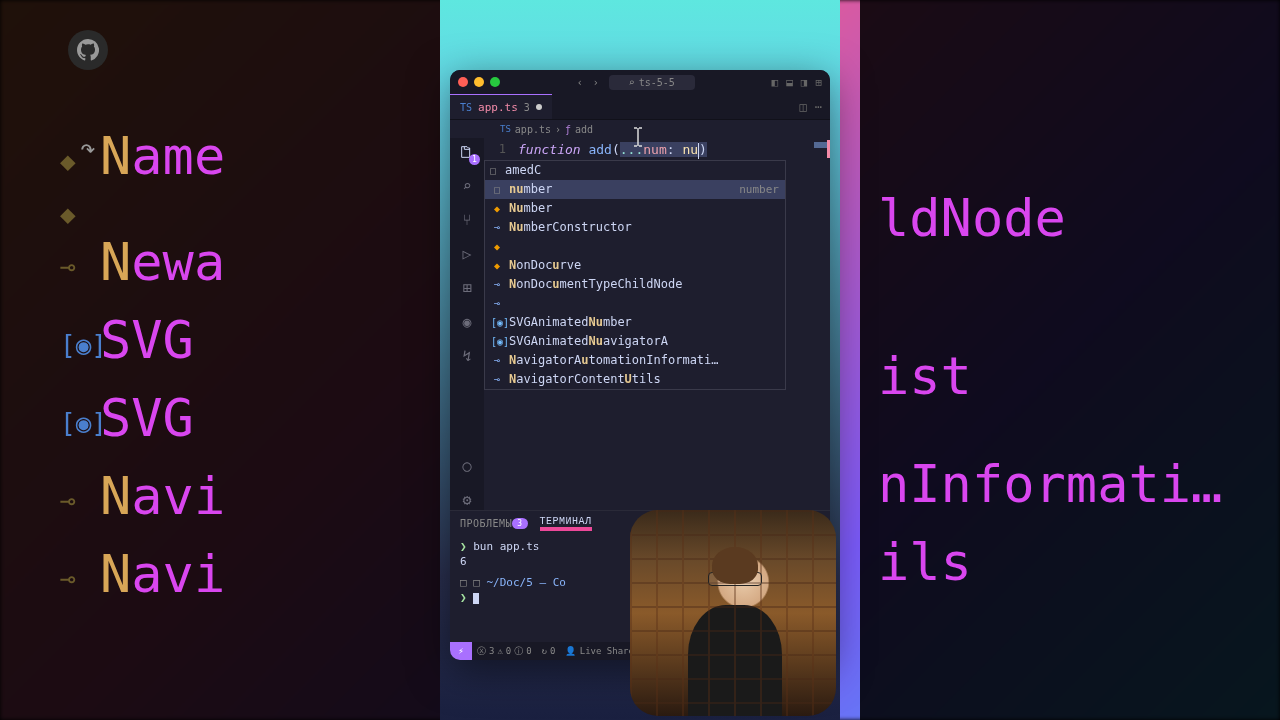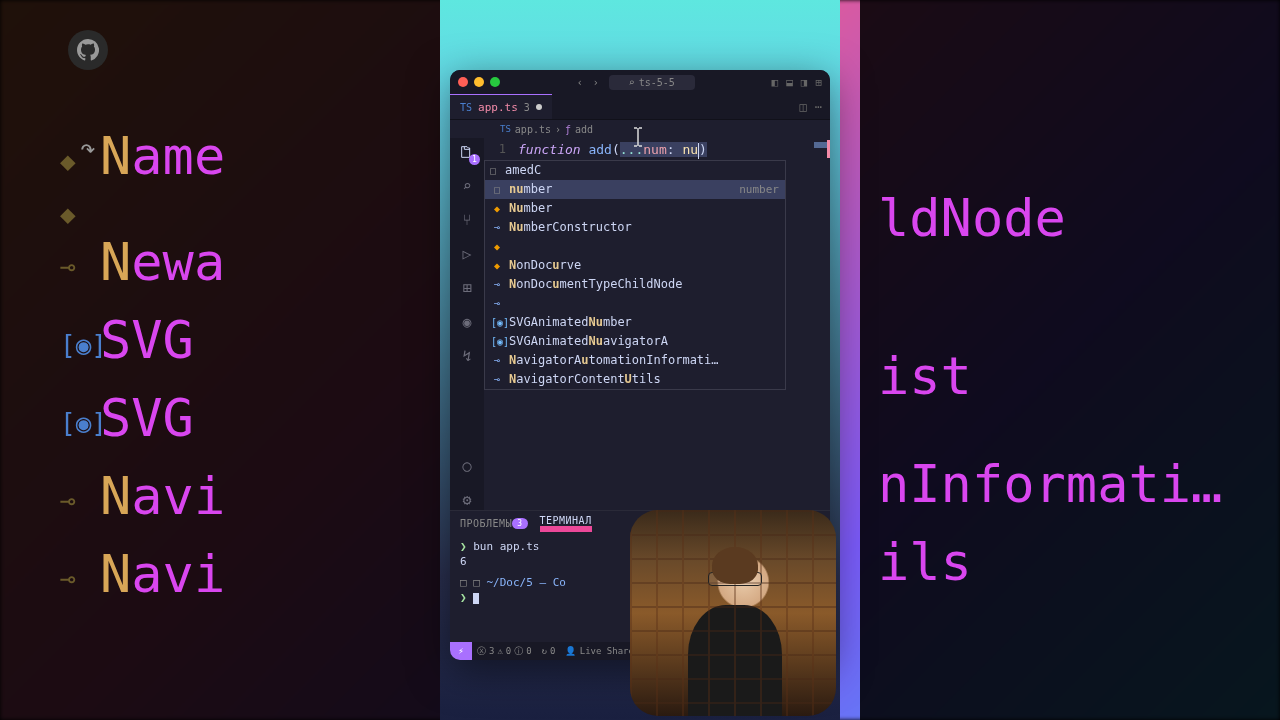--- a/index.html
+++ b/index.html
@@ -105,21 +105,21 @@
   .ico-kw{color:#888;} .ico-cls{color:#ee9a00;} .ico-if{color:#89b4fa;} .ico-var{color:#75beff;}
   .suggest .txt { color:#cdd6f4; flex:1; white-space:nowrap; overflow:hidden; text-overflow:ellipsis;}
   .suggest .txt .m { color:#e5c890; font-weight:600;}
   .suggest .hint { color:#888; font-size:11px; }
   .ln2 { color:#888; }
 
   
   .panel { height:132px; border-top:1px solid #2a2a38; display:flex; flex-direction:column;}
   .panel-tabs { height:24px; display:flex; align-items:center; padding:0 10px; gap:12px; font-size:10px; color:#888;position:relative;}
   .panel-tabs .pt { display:flex; align-items:flex-end; letter-spacing:.5px;}
-  .panel-tabs .pt.active { color:#cdd6f4; border-bottom:6px solid #ec4899;}
+  .panel-tabs .pt.active { color:#cdd6f4; border-bottom:4px solid #ec4899;font-family:Liberation Mono, monospace;}
   .panel-tabs .pt .pbadge{background:#a970ff;color:#fff;border-radius:8px;font-size:8px;padding:1px 5px;}
   .term { flex:1; padding:4px 10px; font-size:11px; line-height:15px; color:#cdd6f4;}
   .term .prompt { color:#a6e3a1;} .term .out{color:#cdd6f4;} .term .path{color:#89b4fa;}
   .term .caret-t{display:inline-block;width:6px;height:11px;background:#cdd6f4;vertical-align:middle;}
 
   .status { height:18px; background:#181825; display:flex; align-items:center; font-size:9px; color:#888;}
   .status .remote{width:22px;height:100%;background:#a970ff;display:flex;align-items:center;justify-content:center;color:#fff;}
   .status .sitem{padding:0 5px;display:flex;align-items:center;gap:3px;}
 
   

